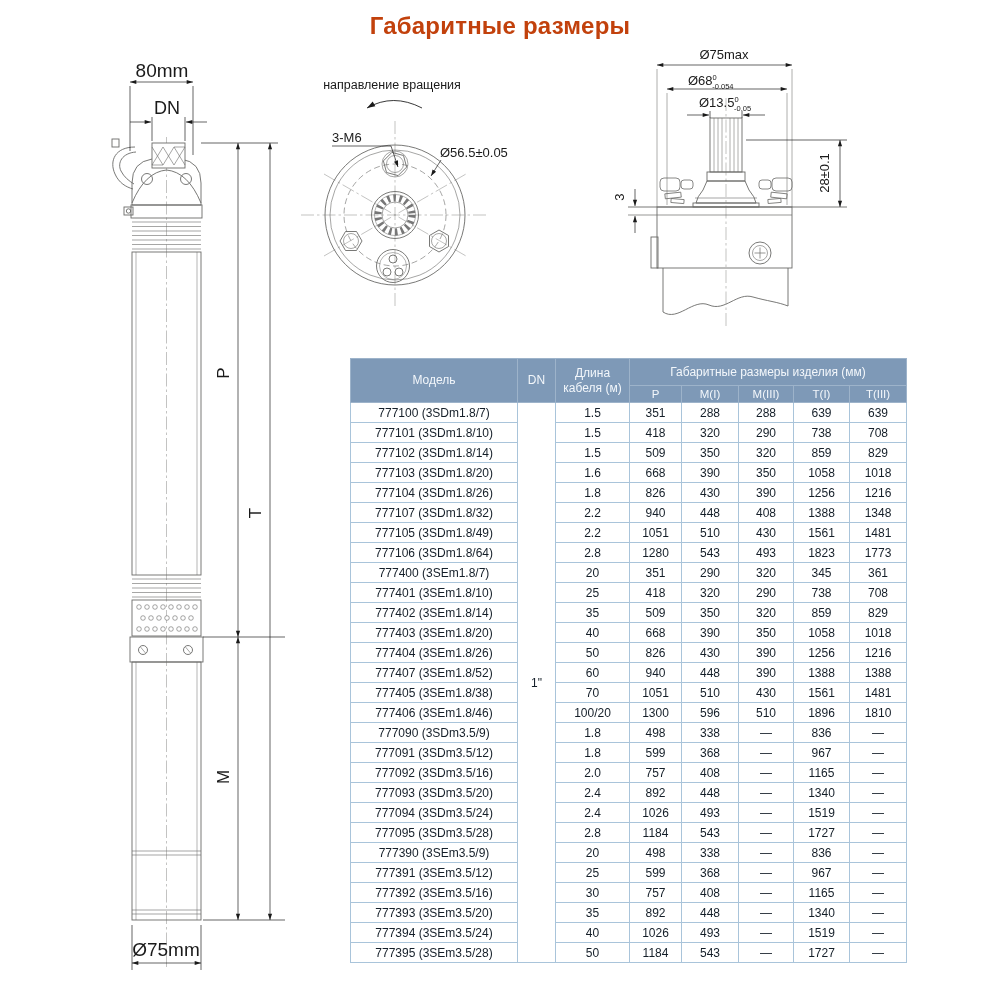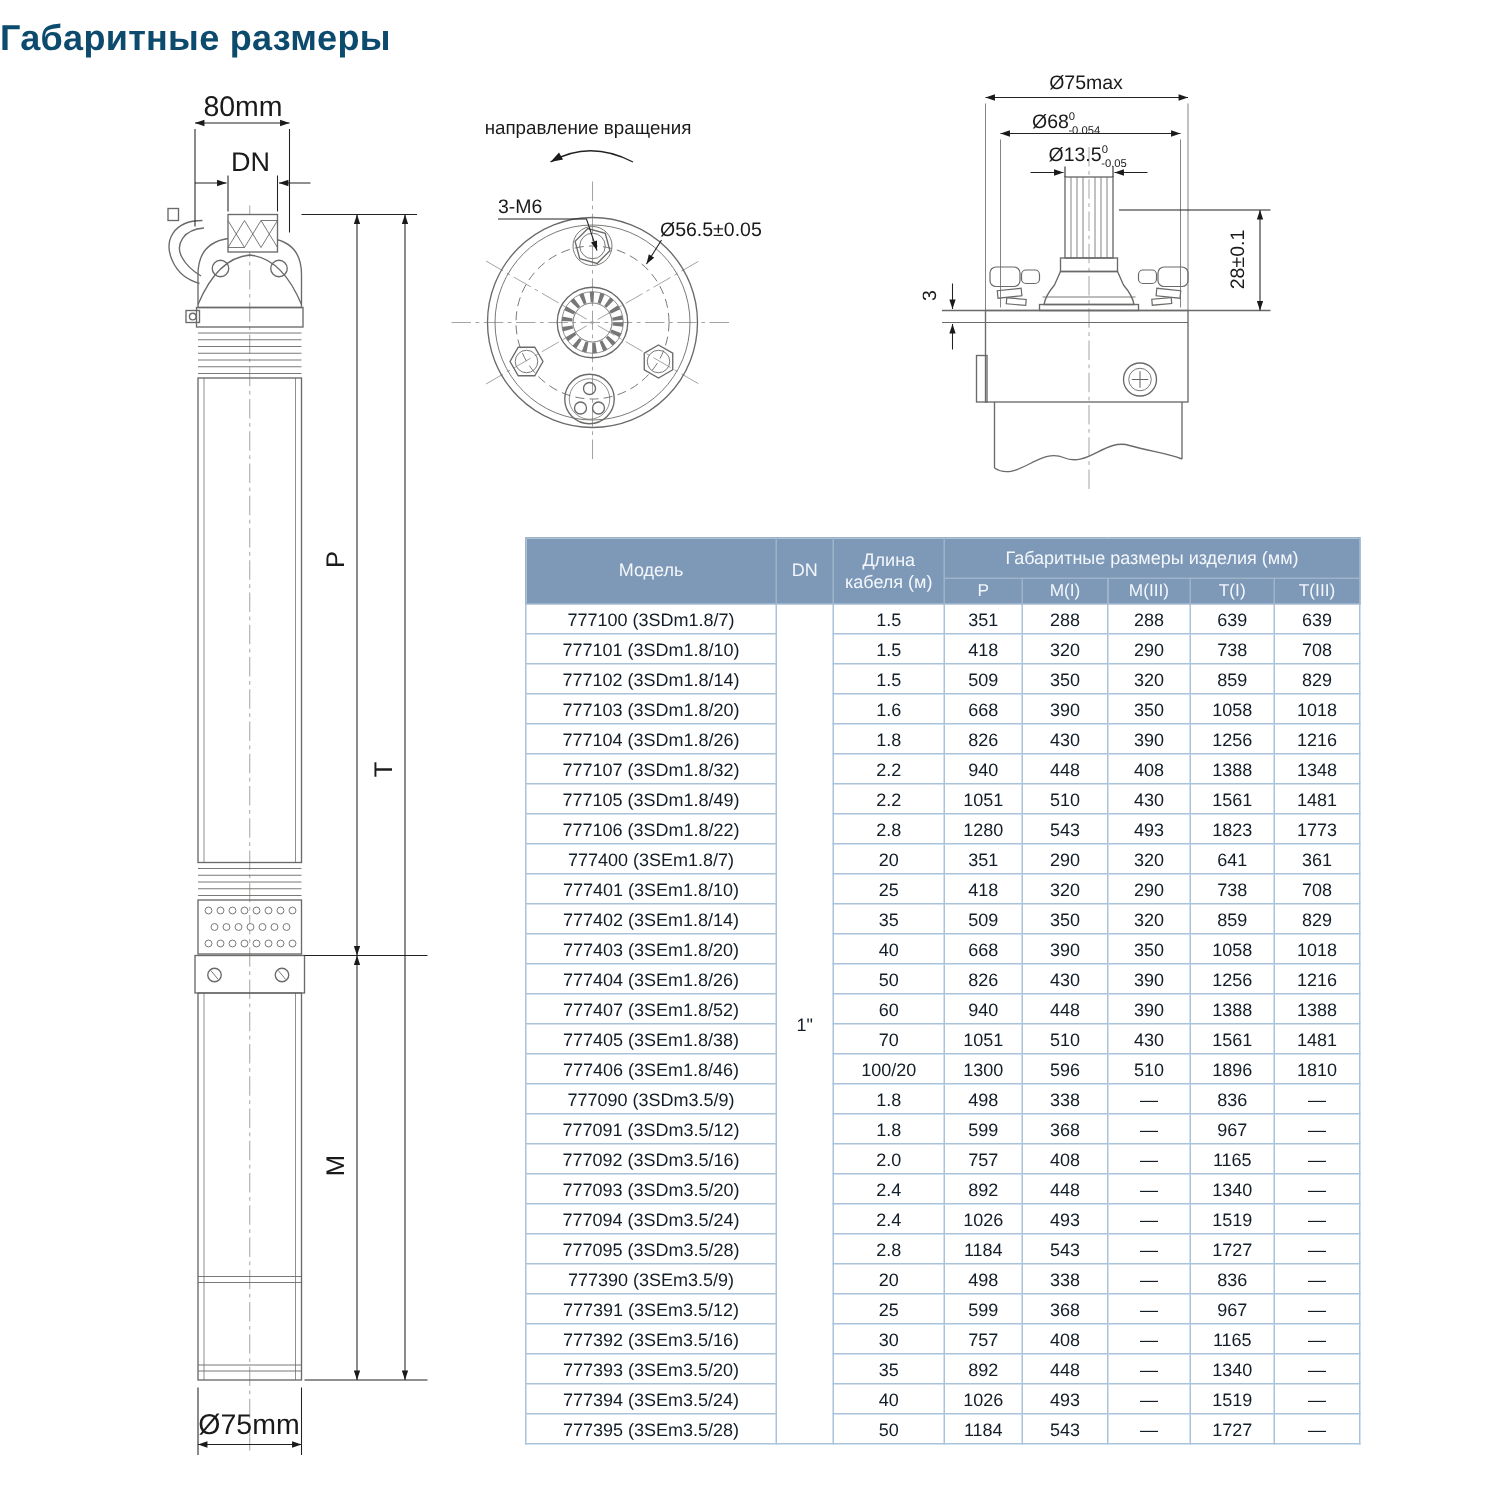--- a/index.html
+++ b/index.html
@@ -1,22 +1,22 @@
 <!DOCTYPE html>
 <html><head>
 <meta charset="utf-8">
 <style>
   html,body{margin:0;padding:0;}
   body{
     width:1000px;height:1000px;position:relative;background:#fff;overflow:hidden;
     font-family:"Liberation Sans","DejaVu Sans",sans-serif;color:#161616;
   }
   .page-title{
-    position:absolute;top:12px;left:0;right:0;text-align:left;
-    font-size:24px;font-weight:bold;color:#0c4a6e;letter-spacing:.2px;
+    position:absolute;top:12px;left:0;right:0;text-align:center;
+    font-size:24px;font-weight:bold;color:#c2410c;letter-spacing:.2px;
   }
   svg{position:absolute;pointer-events:none;}
   svg text{font-family:"Liberation Sans","DejaVu Sans",sans-serif;fill:#1a1a1a;}
   #side-view{left:95px;top:55px;}
   #rotation-view{left:285px;top:58px;}
   #top-view{left:615px;top:40px;}
 
   
   .spec-table{
     position:absolute;left:333px;top:358px;width:556px;
@@ -381,35 +381,35 @@
       <tr>
         <td>777105 (3SDm1.8/49)</td>
         <td>2.2</td>
         <td>1051</td>
         <td>510</td>
         <td>430</td>
         <td>1561</td>
         <td>1481</td>
       </tr>
       <tr>
-        <td>777106 (3SDm1.8/22)</td>
+        <td>777106 (3SDm1.8/64)</td>
         <td>2.8</td>
         <td>1280</td>
         <td>543</td>
         <td>493</td>
         <td>1823</td>
         <td>1773</td>
       </tr>
       <tr>
         <td>777400 (3SEm1.8/7)</td>
         <td>20</td>
         <td>351</td>
         <td>290</td>
         <td>320</td>
-        <td>641</td>
+        <td>345</td>
         <td>361</td>
       </tr>
       <tr>
         <td>777401 (3SEm1.8/10)</td>
         <td>25</td>
         <td>418</td>
         <td>320</td>
         <td>290</td>
         <td>738</td>
         <td>708</td>

